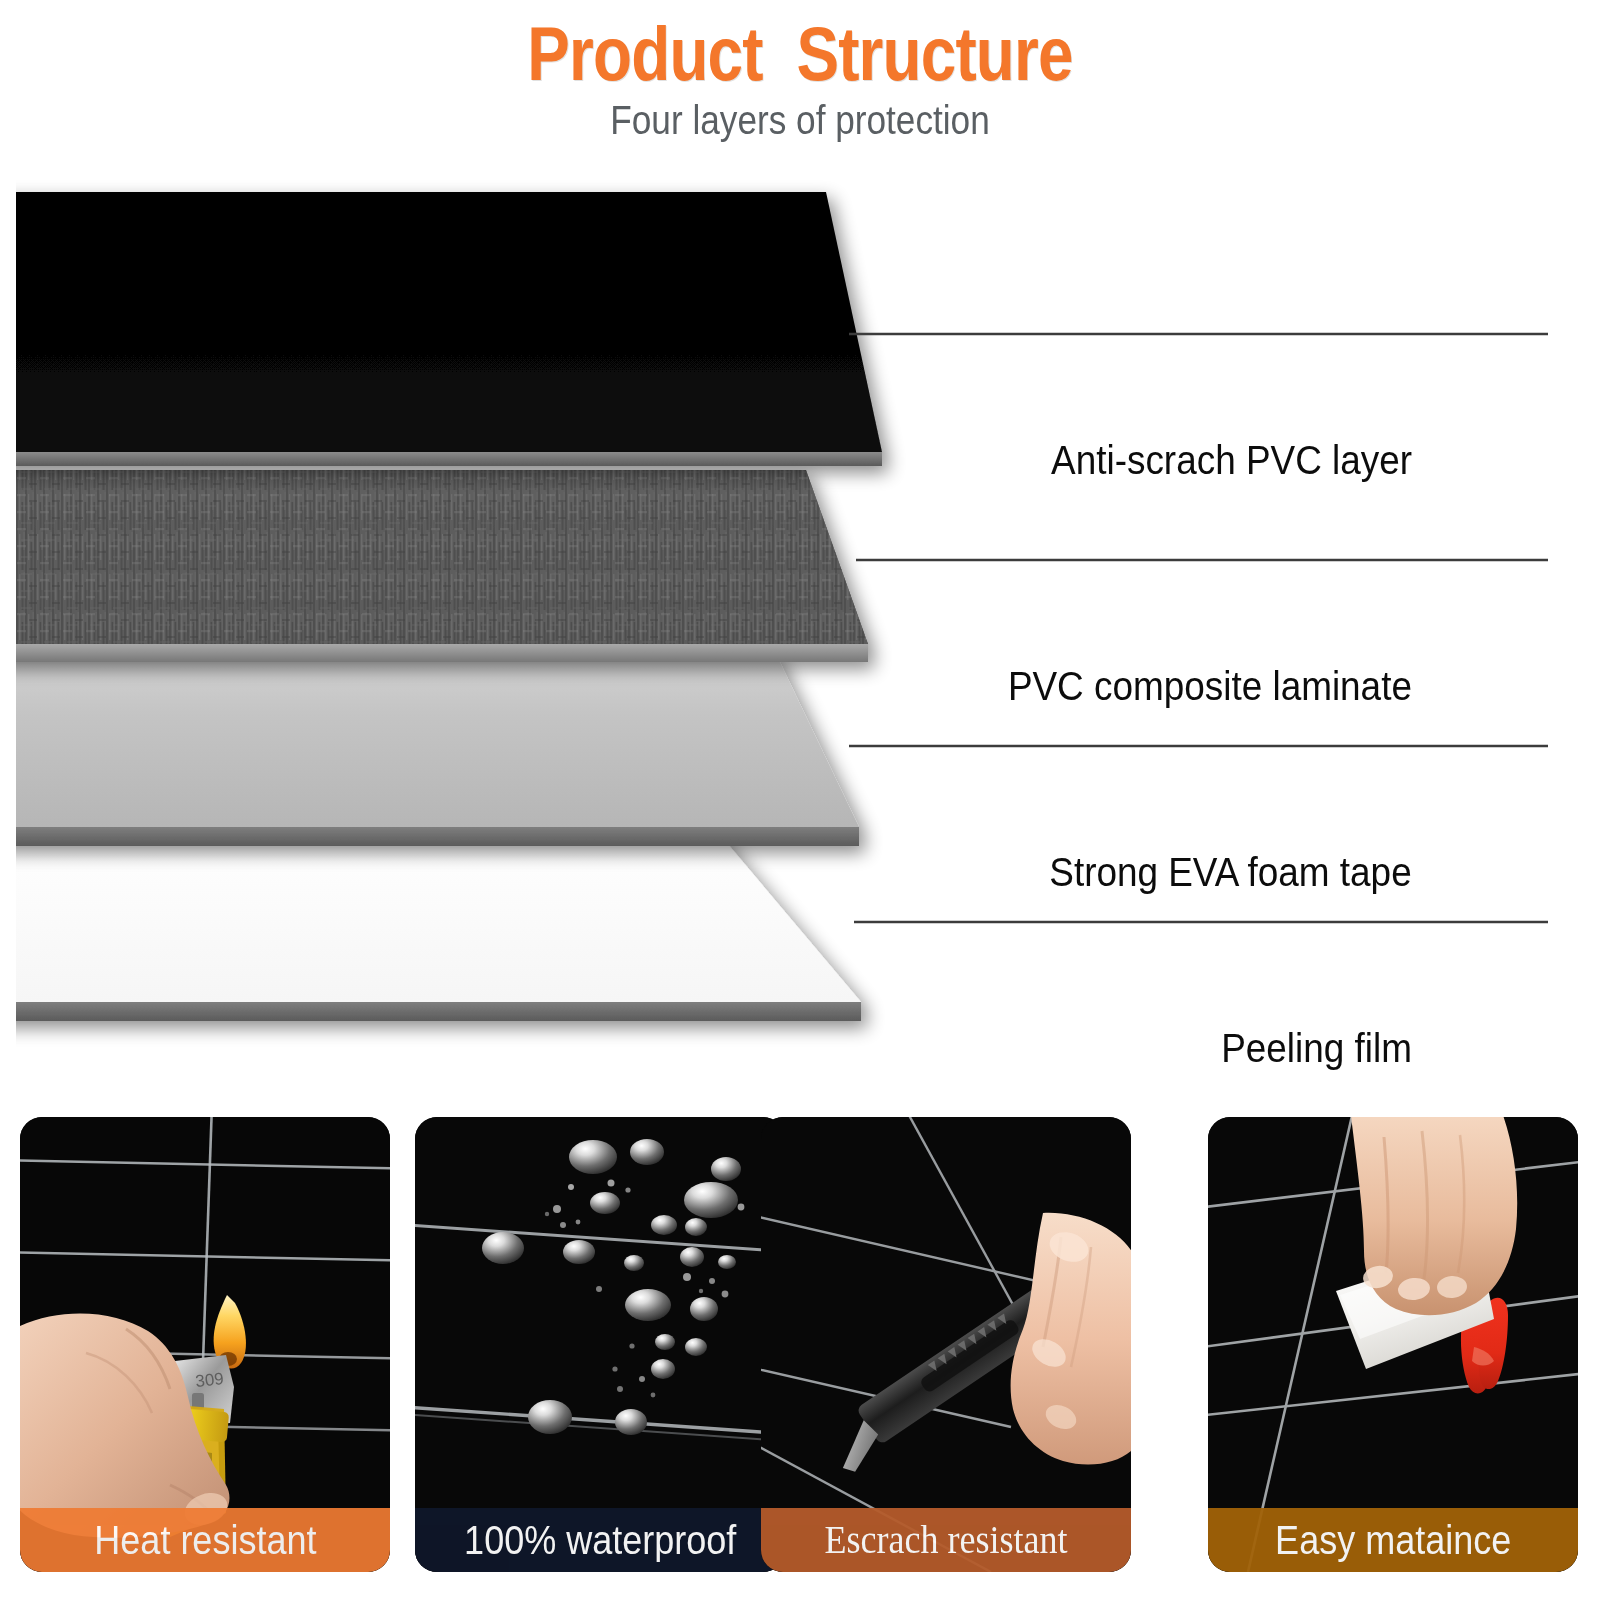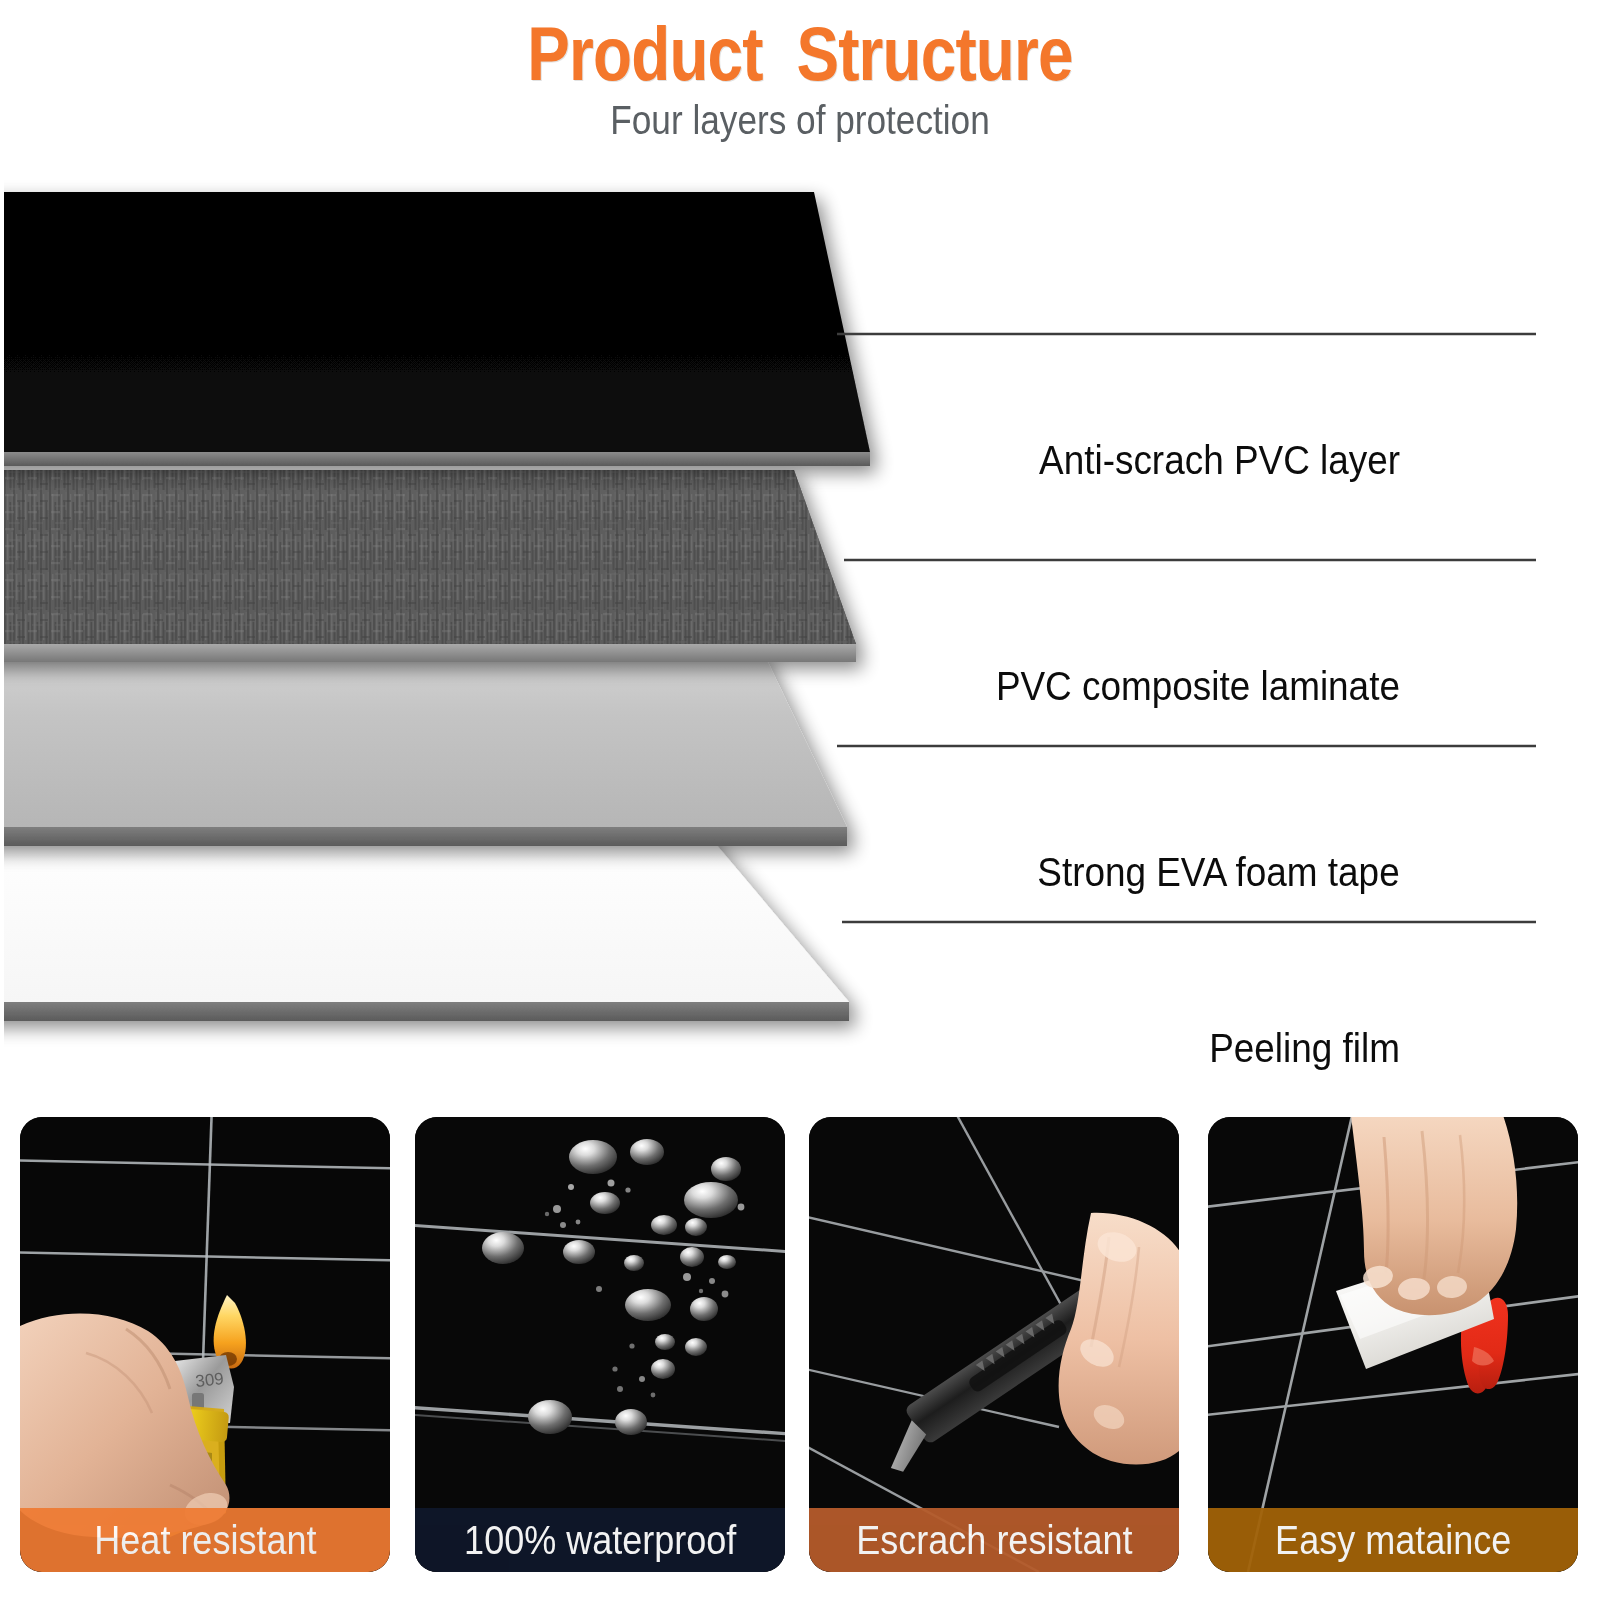--- a/index.html
+++ b/index.html
@@ -42,21 +42,21 @@
     font-size: 40px;
     line-height: 1.0;
     color: #5a5f63;
     transform: scaleX(0.88);
     transform-origin: center top;
   }
 
   
   #diagram {
     position: absolute;
-    left: 4px; top: 170px;
+    left: 16px; top: 170px;
     width: 1464px;
     height: 900px;
   }
   #diagram svg { display: block; }
   .layer-label {
     position: absolute;
     font-size: 41px;
     line-height: 1.0;
     color: #0c0c0c;
     white-space: nowrap;
@@ -333,21 +333,21 @@
           <circle cx="238" cy="278" r="2.4" fill="#b0b0b0" opacity="0.6"></circle>
           <circle cx="217" cy="229" r="2.6" fill="#b6b6b6" opacity="0.6"></circle>
         </g>
       </svg>
     </div>
     <div class="caption-bar" style="background:#0f172a; opacity:0.95;">
       <span class="caption-text">100% waterproof</span>
     </div>
   </div>
 
-  <div class="panel" style="left:809px;">
+  <div class="panel" style="left:761px;font-family:Liberation Serif, serif;">
     <div class="panel-photo">
       <svg width="370" height="455" viewBox="0 0 370 455">
         <defs>
           <linearGradient id="skin3" x1="0" y1="0" x2="0" y2="1">
             <stop offset="0" stop-color="#f7ddc9"></stop>
             <stop offset="0.5" stop-color="#eec0a4"></stop>
             <stop offset="1" stop-color="#d09a7b"></stop>
           </linearGradient>
           <linearGradient id="knifebody" x1="0" y1="0" x2="0" y2="1">
             <stop offset="0" stop-color="#4c4c4c"></stop>

